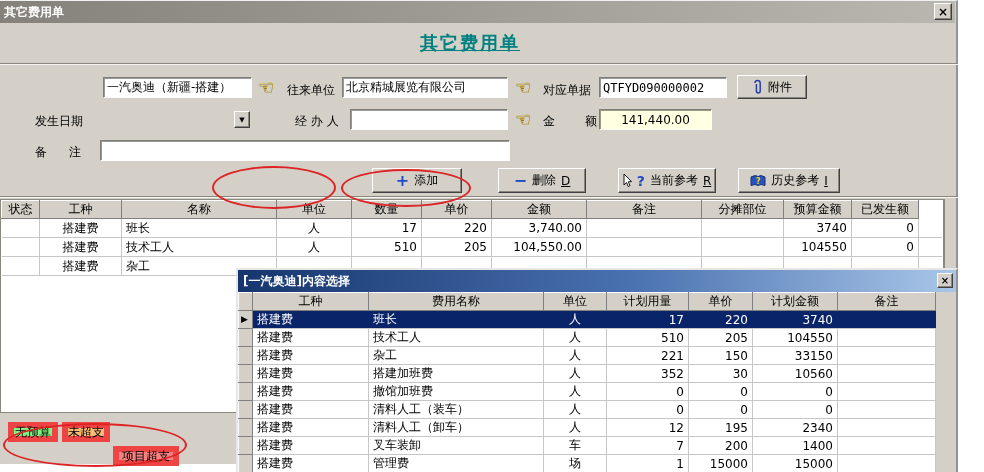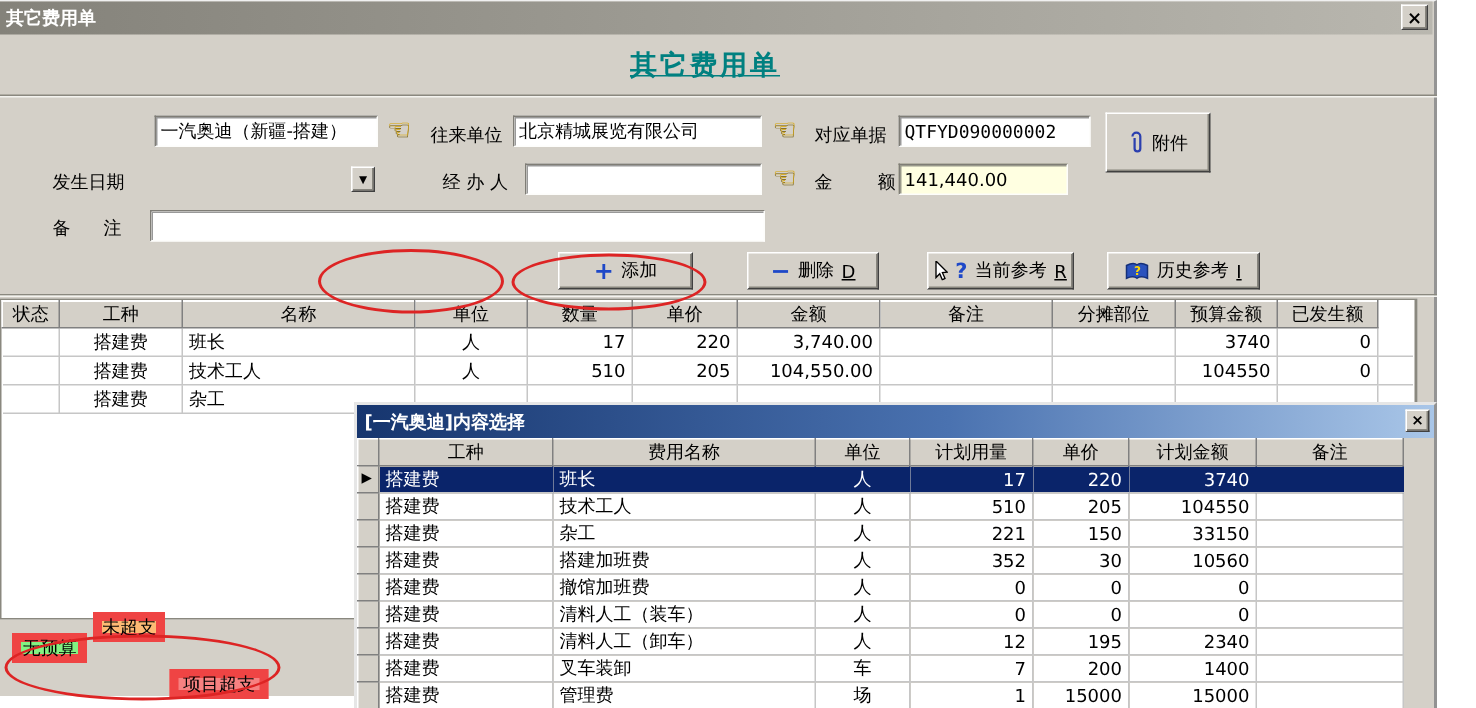--- a/index.html
+++ b/index.html
@@ -23,21 +23,21 @@
              color:#008080; font-size:18px; font-weight:bold; text-decoration:underline; letter-spacing:2px; }
   .sep { position:absolute; left:0; width:958px; height:2px; border-top:1px solid #8a887f; border-bottom:1px solid #f4f3ef; }
 
   
   .lbl { position:absolute; white-space:pre; }
   .lbl2 { display:flex; justify-content:space-between; }
   .tb { position:absolute; background:#fff; border:1px solid; border-color:#7f7d76 #fdfdfb #fdfdfb #7f7d76;
         box-shadow:inset 1px 1px 0 rgba(70,70,70,.55); font-family:"DejaVu Sans", sans-serif;
         font-size:12px; padding:4px 3px; outline:none; }
   .tb.mono { font-family:"DejaVu Sans Mono", monospace; }
-  .tb.amount { background:#ffffe1; text-align:left; }
+  .tb.amount { background:#ffffe1; text-align:center; }
   .hand { position:absolute; color:#d8a400; font-size:18px; line-height:16px;
           text-shadow:0 1px 0 #6b5300; }
   .proj-lbl { position:absolute; text-align:center; line-height:11px; }
   .proj-lbl .l1 { font-size:12px; }
   .proj-lbl .l2 { font-size:11px; }
   .combo-btn { position:absolute; width:16px; font-size:7px; }
 
   
   .toolbtn { position:absolute; height:25px; gap:5px; font-size:12px; }
   .toolbtn .hot { text-decoration:underline; }
@@ -97,21 +97,21 @@
     <div class="heading">其它费用单</div>
     <div class="sep" style="top:62px"></div>
 
     <input class="tb" style="left: 103px; top: 76px; width: 149px; height: 21px;" value="一汽奥迪（新疆-搭建）">
     <span class="hand" style="left:258px; top:78px;">☜</span>
     <span class="lbl" style="left:287px; top:81px;">往来单位</span>
     <input class="tb" style="left: 342px; top: 76px; width: 166px; height: 21px;" value="北京精城展览有限公司">
     <span class="hand" style="left:515px; top:78px;">☜</span>
     <span class="lbl" style="left:543px; top:81px;">对应单据</span>
     <input class="tb mono" style="left: 599px; top: 76px; width: 128px; height: 21px;" value="QTFYD090000002">
-    <button class="btn3d toolbtn" style="left:737px; top:74px; width:70px; height:40px;">
+    <button class="btn3d toolbtn" style="left:737px; top:74px; width:70px; height:24px;">
       <svg width="11" height="16" viewBox="0 0 11 16">
         <path d="M3 4 a2.6 2.6 0 0 1 5.2 0 v8 a1.9 1.9 0 0 1 -3.8 0 V5" fill="none" stroke="#2b3faf" stroke-width="1.5"></path>
       </svg>
       <span>附件</span>
     </button>
 
     <span class="lbl" style="left:35px; top:112px;">发生日期</span>
     <button class="btn3d combo-btn" style="left:234px; top:110px; height:17px;">
       <span>▼</span>
     </button>
@@ -233,21 +233,21 @@
               <td class="gc"></td>
               <td class="gc" style="border-right:none"></td>
             </tr>
         </tbody>
       </table>
     </div>
 
     <div class="legend-box" style="left:8px; top:421px; width:50px; background:#82f282;">
       <span>无预算</span>
     </div>
-    <div class="legend-box" style="left:62px; top:407px; width:48px; background:#fdba74;">
+    <div class="legend-box" style="left:62px; top:421px; width:48px; background:#fdba74;">
       <span>未超支</span>
     </div>
     <div class="legend-box" style="left:113px; top:445px; width:66px; background:#f78181;">
       <span>项目超支</span>
     </div>
   </div>
 
   <div class="popup">
     <div class="popup-titlebar">
       <span class="t">[一汽奥迪]内容选择</span>

